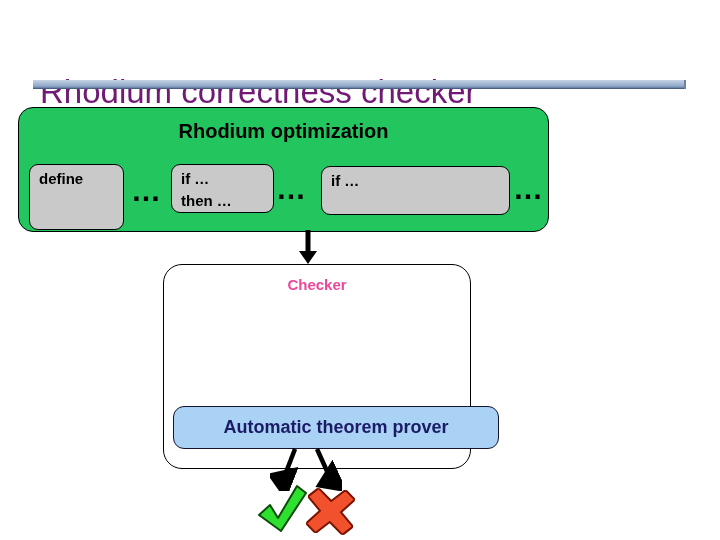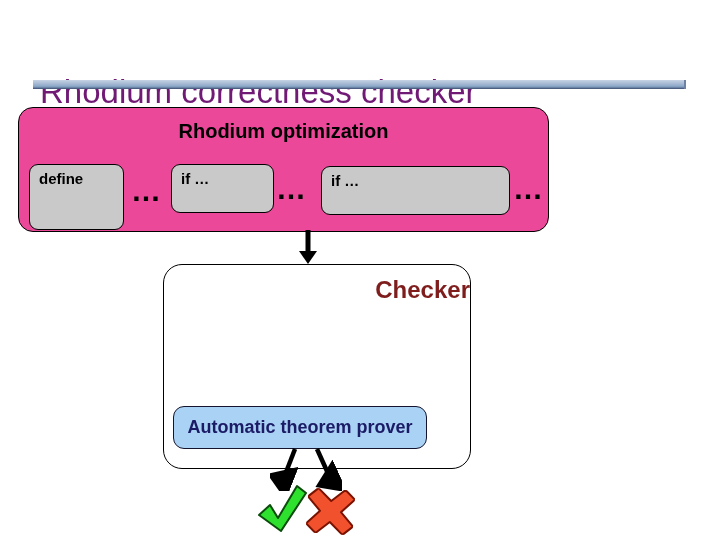--- a/index.html
+++ b/index.html
@@ -11,21 +11,21 @@
     position:absolute;left:40px;top:37px;
     font-size:33px;font-weight:400;color:#701a75;letter-spacing:0px;white-space:nowrap;margin-top:36px;
   }
   .title-rule{
     position:absolute;left:33px;top:80px;width:651px;height:9px;
     background:linear-gradient(to bottom,#c7d3e4 0%,#a6bad4 40%,#8ba7c8 70%,#5d7294 90%,#36466b 100%);
     border-right:2px solid #6d82a4;
   }
   .opt-box{
     position:absolute;left:18px;top:107px;width:531px;height:125px;
-    background:#ec4899;border:1.6px solid #000;border-radius:15px;box-sizing:border-box;
+    background:#22c55e;border:1.6px solid #000;border-radius:15px;box-sizing:border-box;
   }
   .opt-title{
     position:absolute;left:0;right:0;top:12px;text-align:center;
     font-size:20px;font-weight:700;color:#000;
   }
   .code-box{
     position:absolute;background:#c9c9c9;border:1.6px solid #000;border-radius:9px;
     box-sizing:border-box;padding:3px 6px 0 9px;
     font-size:15px;font-weight:700;color:#000;line-height:1.45;white-space:nowrap;
   }
@@ -37,25 +37,25 @@
     line-height:1;
   }
   .d1{left:112px;top:68px;}
   .d2{left:257px;top:66px;}
   .d3{left:494px;top:66px;}
   .checker-box{
     position:absolute;left:163px;top:264px;width:308px;height:205px;
     background:#ffffff;border:1.4px solid #000;border-radius:19px;box-sizing:border-box;
   }
   .checker-title{
-    position:absolute;left:0;right:0;top:11px;text-align:right;
-    font-size:24px;font-weight:700;color:#7f1d1d;
+    position:absolute;left:0;right:0;top:11px;text-align:center;
+    font-size:15px;font-weight:700;color:#ec4899;
   }
   .prover-box{
-    position:absolute;left:9px;top:141px;width:254px;height:43px;
+    position:absolute;left:9px;top:141px;width:326px;height:43px;
     background:#a9d2f4;border:1.6px solid #14142e;border-radius:11px;box-sizing:border-box;
     display:flex;align-items:center;justify-content:center;
     font-size:18px;font-weight:700;color:#1b1b66;white-space:nowrap;
   }
   .arrow-svg{position:absolute;}
   .a-down{left:296px;top:230px;}
   .a-diverge{left:270px;top:447px;}
   .mark-svg{position:absolute;}
   .m-check{left:255px;top:483px;}
   .m-cross{left:307px;top:489px;transform:rotate(4deg);}
@@ -71,20 +71,21 @@
   <div class="opt-box">
     <div class="opt-title">Rhodium optimization</div>
 
     <div class="code-box cb1">
       <div>define</div>
     </div>
     <div class="dots d1">…</div>
 
     <div class="code-box cb2">
       <div>if  …</div>
+      <div>then  …</div>
     </div>
     <div class="dots d2">…</div>
 
     <div class="code-box cb3">
       <div>if  …</div>
     </div>
     <div class="dots d3">…</div>
   </div>
 
   <svg class="arrow-svg a-down" width="24" height="35" viewBox="0 0 24 35">

